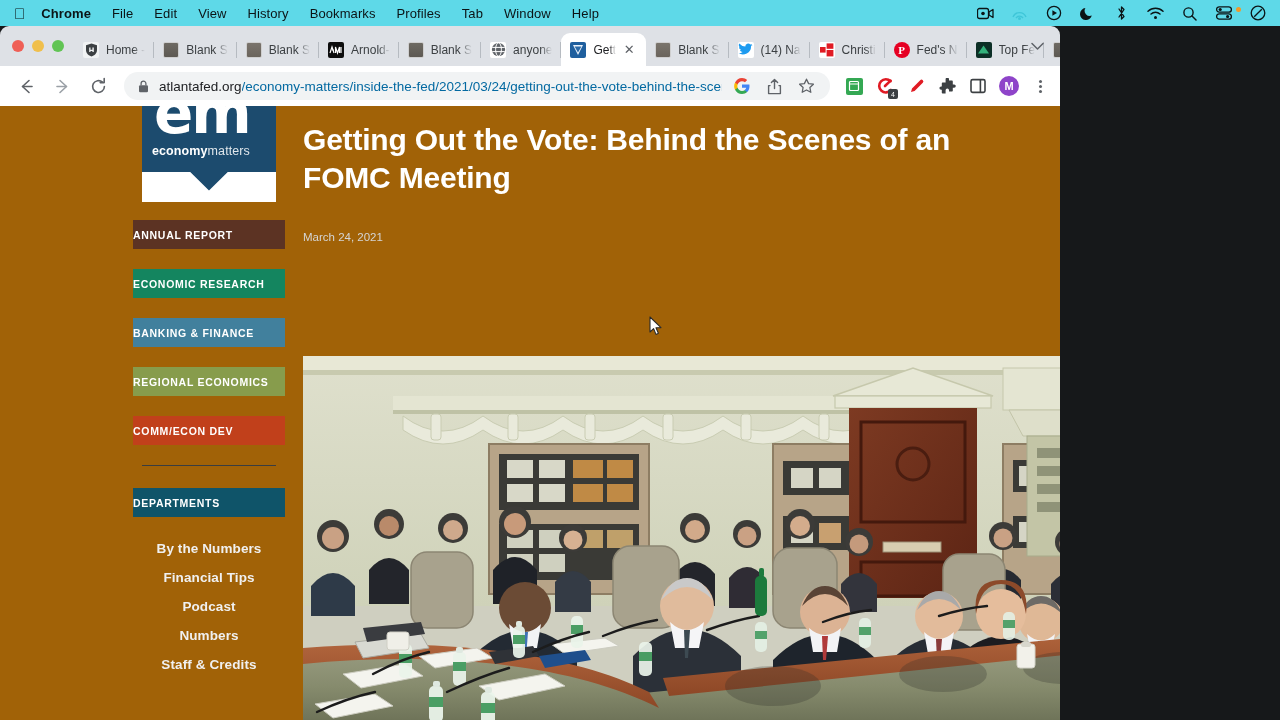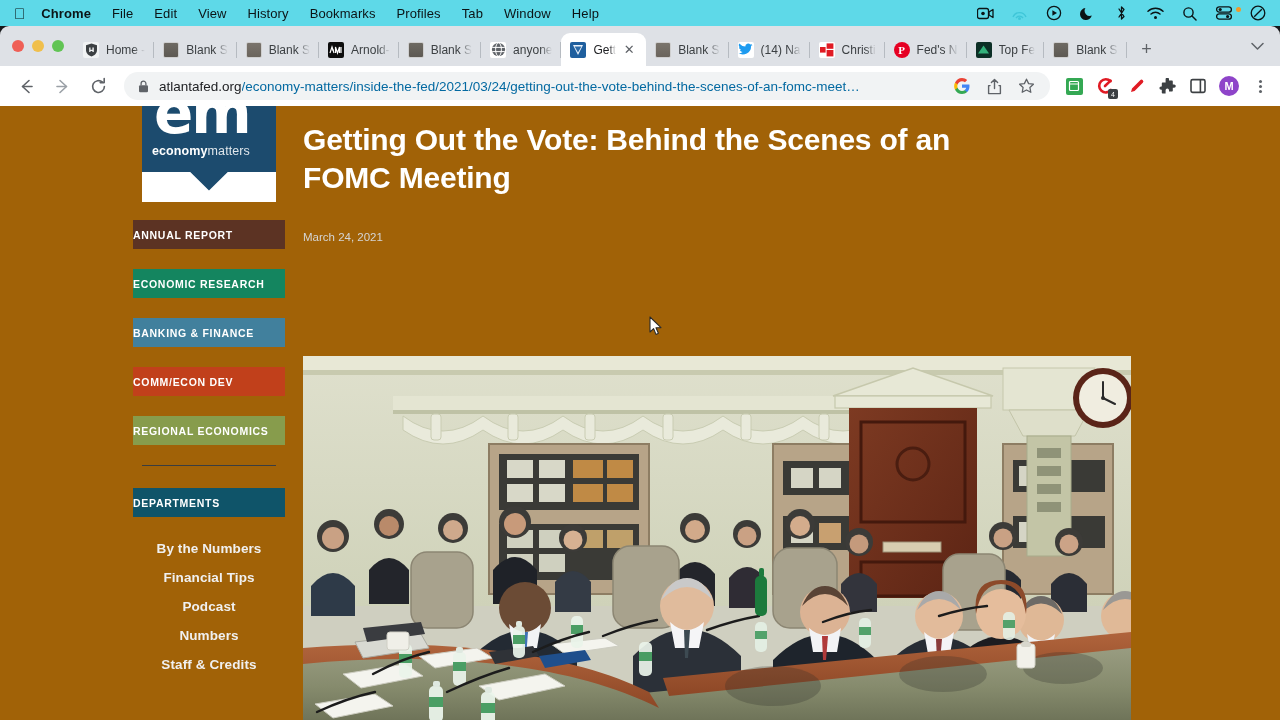--- a/index.html
+++ b/index.html
@@ -23,21 +23,21 @@
   .menubar-item { margin-right: 21px; white-space: nowrap; letter-spacing: .1px; }
   .menubar-item.bold { font-weight: bold; }
   .menubar-right { margin-left: auto; display: flex; align-items: center; gap: 17px; padding-right: 4px;}
   .mb-icon { width: 17px; height: 17px; display: flex; align-items: center; justify-content: center; }
   .mb-icon svg { display:block; }
   .mb-dot { width:5px; height:5px; border-radius:50%; background:#f09a2a; position:relative; left:-8px; top:-5px;}
 
   
   .chrome-window {
     position: absolute; top: 26px; left: 0;
-    width: 1280px; height: 694px;
+    width: 1060px; height: 694px;
     background: #dee1e6;
     border-top-left-radius: 9px; border-top-right-radius: 9px;
     overflow: hidden;
   }
   .tabstrip {
     position: relative;
     height: 40px;
     display: flex; align-items: flex-end;
     padding-left: 8px;
   }
@@ -547,25 +547,25 @@
 
         <div class="nav-btn-item" style="background:#5c3323">
           <span>ANNUAL REPORT</span>
         </div>
         <div class="nav-btn-item" style="background:#14855f">
           <span>ECONOMIC RESEARCH</span>
         </div>
         <div class="nav-btn-item" style="background:#41809d">
           <span>BANKING &amp; FINANCE</span>
         </div>
+        <div class="nav-btn-item" style="background:#879c4c">
+          <span>REGIONAL ECONOMICS</span>
+        </div>
         <div class="nav-btn-item" style="background:#c1401b">
           <span>COMM/ECON DEV</span>
-        </div>
-        <div class="nav-btn-item" style="background:#879c4c">
-          <span>REGIONAL ECONOMICS</span>
         </div>
 
         <div class="divider"></div>
 
         <div class="nav-btn-item" style="background:#0f5469; margin-bottom:24px;">
           <span>DEPARTMENTS</span>
         </div>
 
         <div class="dept-link">By the Numbers</div>
         <div class="dept-link">Financial Tips</div>

